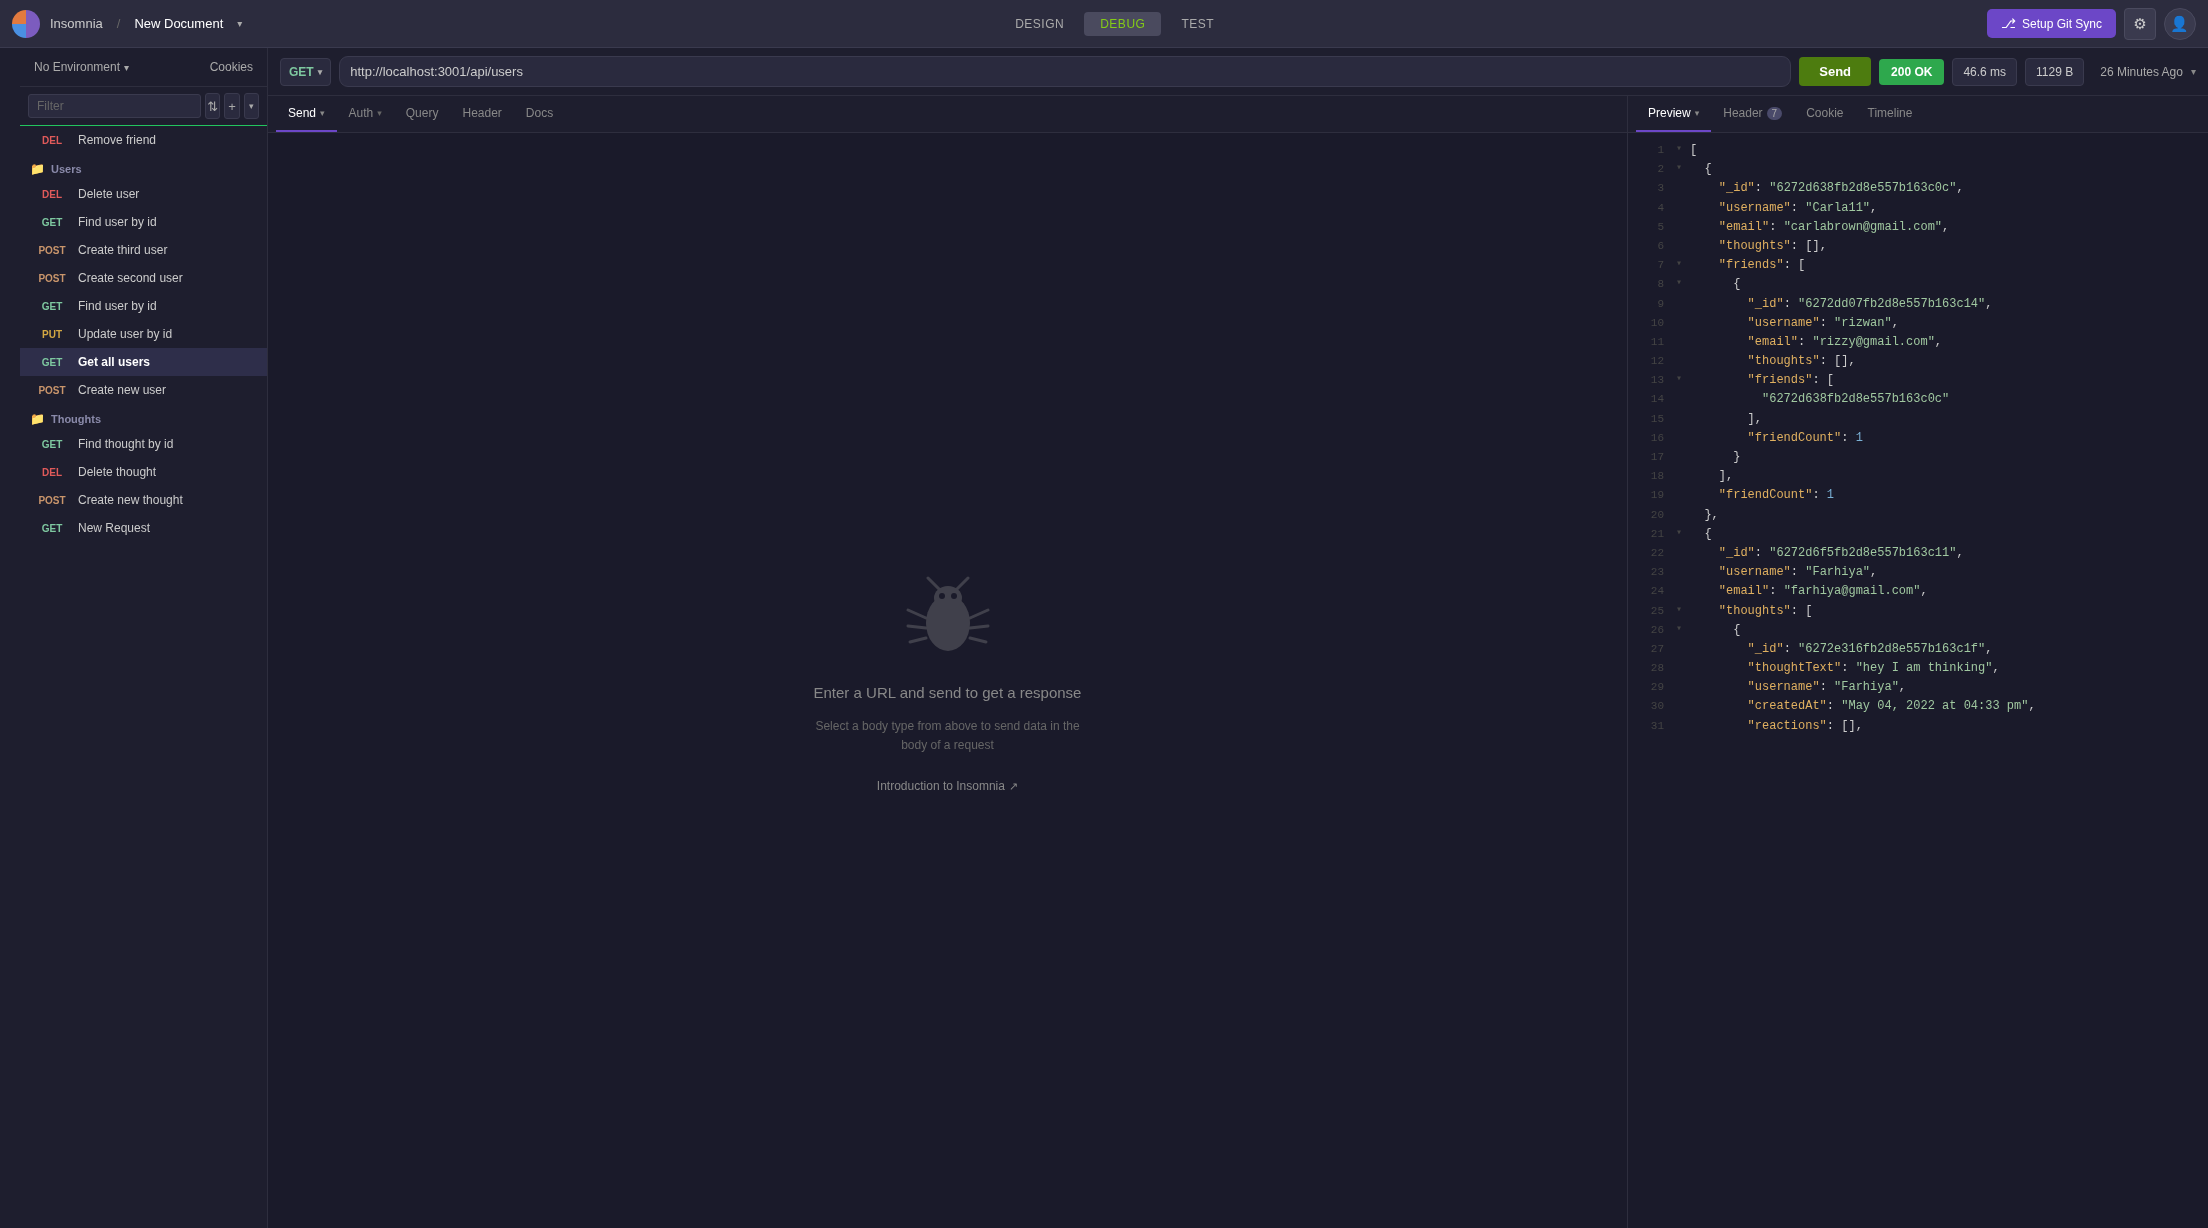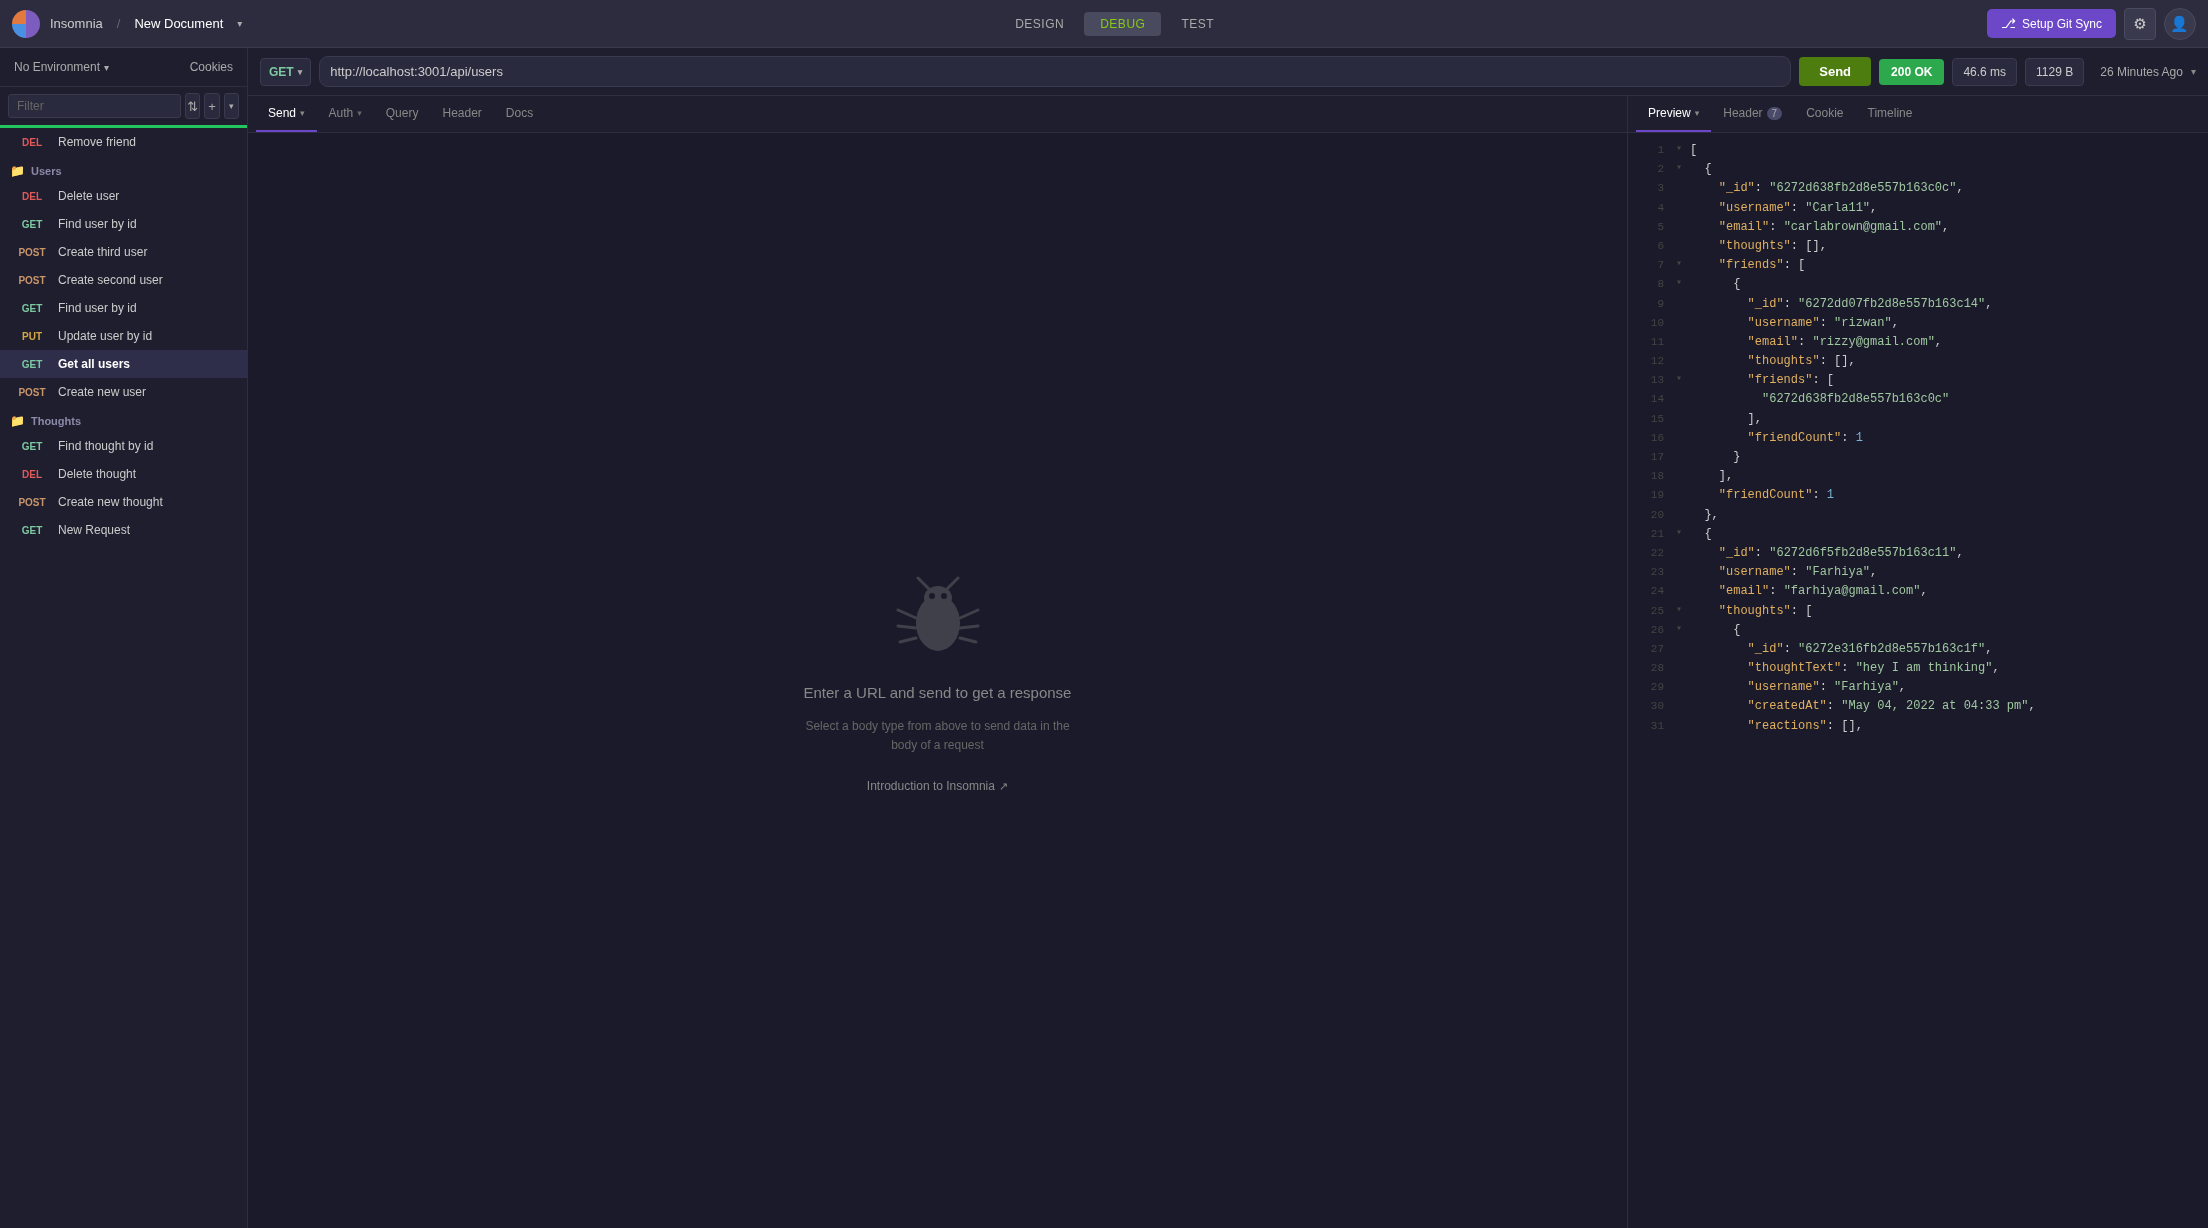--- a/index.html
+++ b/index.html
@@ -93,27 +93,28 @@
 
     
     .main-layout {
       display: flex;
       flex: 1;
       overflow: hidden;
     }
 
     
     .sidebar {
-      width: 248px;
+      width: 268px;
       background: #1e1e2e;
       display: flex;
       flex-direction: column;
       flex-shrink: 0;
       border-right: 1px solid #2e2e3e;
       overflow-y: auto;
+      padding-left: 20px;
     }
     .env-selector {
       display: flex;
       align-items: center;
       gap: 4px;
       font-size: 12px;
       color: #aaa;
       cursor: pointer;
       padding: 4px 6px;
       border-radius: 3px;
@@ -122,21 +123,21 @@
       font-size: 12px;
       color: #aaa;
       cursor: pointer;
       padding: 4px 6px;
     }
     .filter-row {
       display: flex;
       align-items: center;
       padding: 6px 8px;
       gap: 4px;
-      border-bottom: 3px solid #22c55e;
+      border-bottom: 1px solid #22c55e;
     }
     .filter-input {
       flex: 1;
       background: #2a2a3e;
       border: 1px solid #3a3a4e;
       border-radius: 3px;
       color: #ccc;
       padding: 4px 8px;
       font-size: 12px;
       outline: none;

